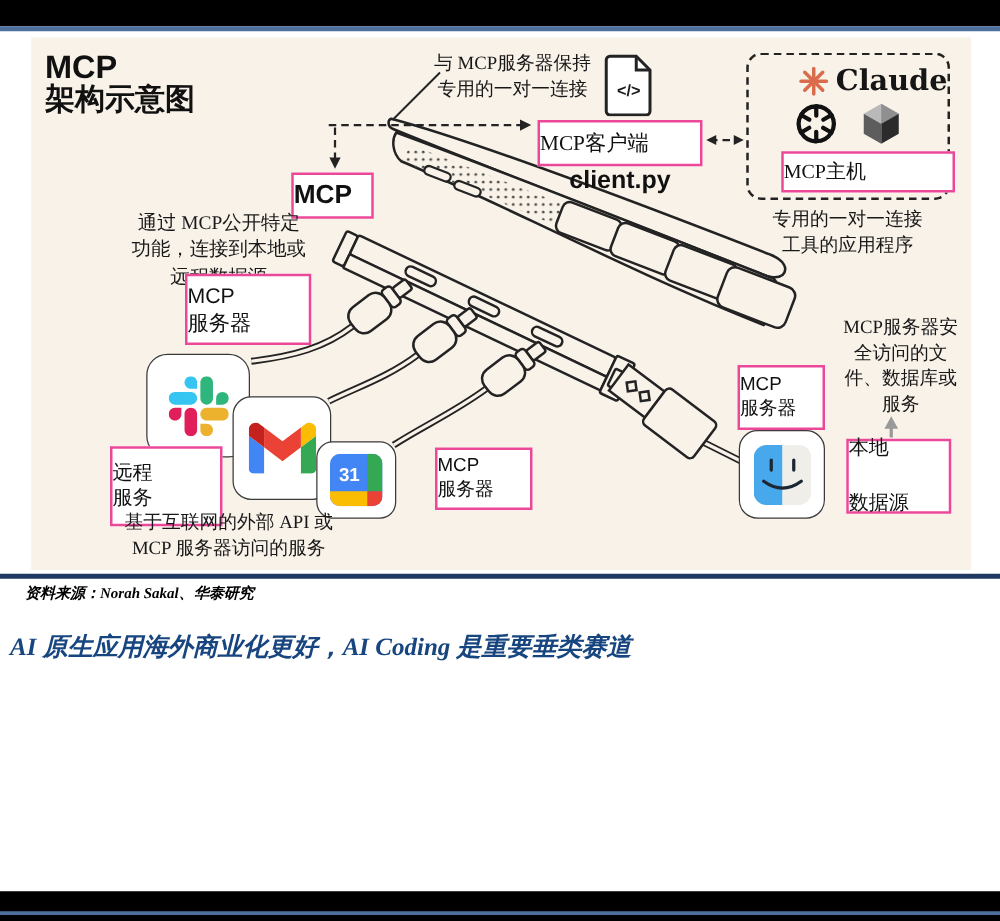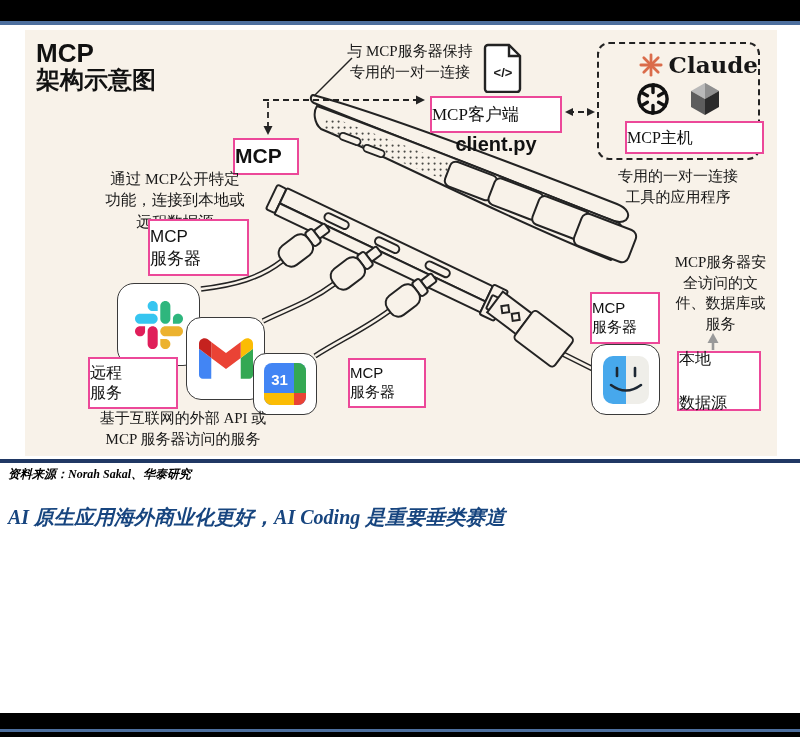--- a/index.html
+++ b/index.html
@@ -24,21 +24,21 @@
         font-family:"Liberation Serif","DejaVu Serif",serif;line-height:1.25;}
   .sans{font-family:"Liberation Sans",sans-serif;}
   .tile{background:#fff;border:1.6px solid #3a3a3a;display:flex;align-items:center;justify-content:center;}
   .claude-group{left:572px;top:12px;width:163px;height:118px;border:2px dashed #232323;border-radius:12px;}
   .cg-row1{position:absolute;left:0;top:7px;width:100%;display:flex;align-items:center;justify-content:flex-end;gap:6px;}
   .claude-word{font-family:"DejaVu Serif","Liberation Serif",serif;font-weight:600;font-size:23px;color:#161616;}
   .cg-row2{position:absolute;left:0;top:38px;width:100%;display:flex;align-items:center;justify-content:center;gap:18px;}
   .clientpy{left:405px;top:103px;width:132px;text-align:center;font-weight:bold;font-size:20px;color:#111;}
   
   .rule{left:0;top:459px;width:800px;height:3.5px;background:#203864;}
-  .source{left:8px;top:466px;font-family:"Liberation Serif","DejaVu Serif",serif;
+  .source{left:20px;top:466px;font-family:"Liberation Serif","DejaVu Serif",serif;
           font-style:italic;font-weight:bold;font-size:12px;color:#000;}
   .heading{left:8px;top:504px;font-family:"Liberation Serif","DejaVu Serif",serif;
            font-style:italic;font-weight:bold;font-size:20px;color:#17457f;}
   svg text{font-family:"Liberation Sans",sans-serif;}
 </style>
 </head>
 <body>
 
 <div class="stage">
 
@@ -244,21 +244,21 @@
     <div class="abs tile" style="left:228px;top:323px;width:64px;height:62px;border-radius:13px;">
       <svg width="42" height="42" viewBox="0 0 42 42">
         <rect x="0" y="0" width="42" height="42" rx="8" fill="#4285F4"></rect>
         <path d="M30,0 h4 a8,8 0 0 1 8,8 v22 h-12 z" fill="#34A853"></path>
         <path d="M0,30 h30 v12 H8 a8,8 0 0 1 -8,-8 z" fill="#FBBC04"></path>
         <path d="M30,30 h12 v4 a8,8 0 0 1 -8,8 h-4 z" fill="#EA4335"></path>
         <text x="15.5" y="21.5" text-anchor="middle" font-size="15" font-weight="bold" fill="#ffffff">31</text>
       </svg>
     </div>
 
-    <div class="abs wbox" style="left:63px;top:327px;width:90px;height:52px;font-size:16px;">
+    <div class="abs wbox" style="left:63px;top:327px;width:90px;height:64px;font-size:16px;">
       <div>远程</div>
       <div>服务</div>
     </div>
     <div class="abs note" style="left:28px;top:378px;width:260px;">
       <div>基于互联网的外部 API 或</div>
       <div>MCP 服务器访问的服务</div>
     </div>
 
     <div class="abs wbox" style="left:323px;top:328px;width:78px;height:50px;font-size:15px;">
       <div class="sans">MCP</div>

